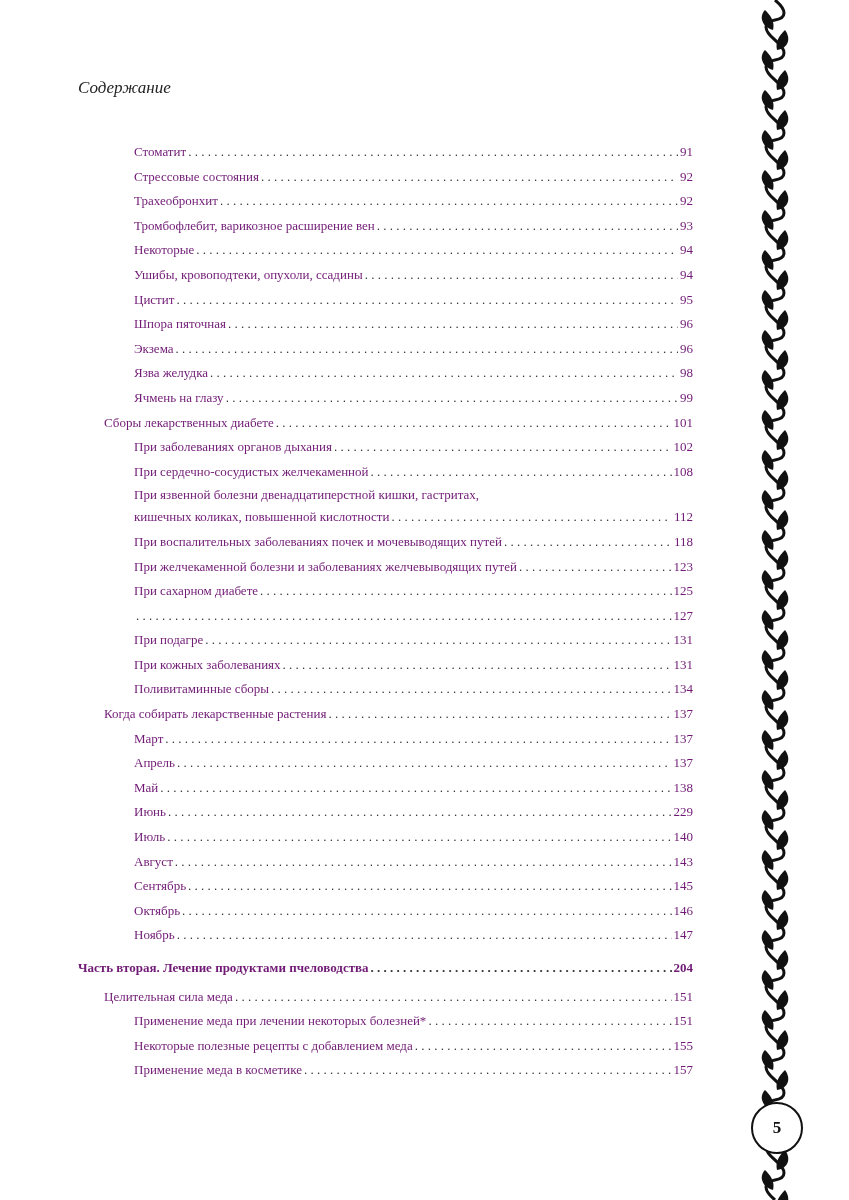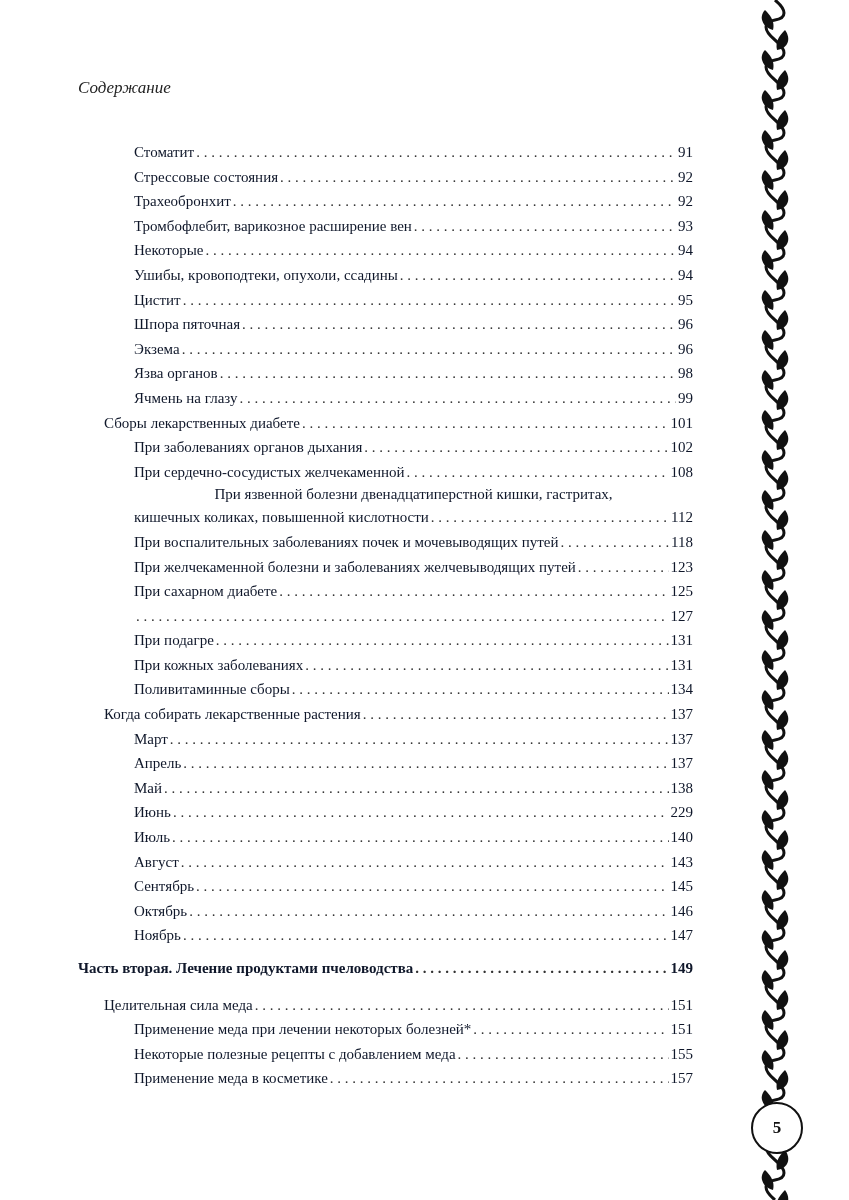--- a/index.html
+++ b/index.html
@@ -1,23 +1,23 @@
 <!DOCTYPE html>
 <html><head>
 <meta charset="utf-8">
 <style>
   html, body { margin:0; padding:0; background:#fff; }
   body { width:849px; height:1200px; position:relative; overflow:hidden;
          font-family:"Liberation Serif","DejaVu Serif",serif; color:#1a1a1a; }
   .running-head { position:absolute; left:78px; top:78px; font-style:italic; font-size:17px; color:#222;text-align:center; }
   .toc { position:absolute; left:78px; top:140px; width:615px; }
-  .row { display:flex; align-items:baseline; font-size:15px; line-height:24.6px; height:24.6px; color:#0f172a; }
+  .row { display:flex; align-items:baseline; font-size:13px; line-height:24.6px; height:24.6px; color:#701a75; }
   .row.l1 { padding-left:26px; }
   .row.l2 { padding-left:56px; }
-  .row.l0 { font-weight:bold; margin-top:8px; margin-bottom:12px; }
+  .row.l0 { font-weight:bold; margin-top:8px; margin-bottom:4px; }
   .row .title { white-space:nowrap; }
   .row .dots { flex:1; overflow:hidden; white-space:nowrap; margin:0 2px; letter-spacing:2.6px; color:#333; }
   .row .dots::before { content:". . . . . . . . . . . . . . . . . . . . . . . . . . . . . . . . . . . . . . . . . . . . . . . . . . . . . . . . . . . . . . . . . . . . . . . . . . . . . . . . . . . . . . . . . . . . . . . . . . . . . . . . . . . . . . . . . . . . . . . . . . . . . . . . . . . . . . . . . . . . . . . . . . . . . . . ."; letter-spacing:0; }
   .row .page { white-space:nowrap; }
   .row.multi { height:auto; }
   .multi-wrap { display:flex; flex-direction:column; width:100%; }
   .multi-wrap .line2 { display:flex; align-items:baseline; }
   .vine { position:absolute; left:745px; top:0; width:60px; height:1200px; }
   .page-num { position:absolute; left:751px; top:1102px; width:48px; height:48px; border:2px solid #111;
               border-radius:50%; background:#fff; display:flex; align-items:center; justify-content:center;
@@ -68,21 +68,21 @@
       <span class="title">Шпора пяточная</span>
       <span class="dots"></span>
       <span class="page">96</span>
     </div>
     <div class="row l2">
       <span class="title">Экзема</span>
       <span class="dots"></span>
       <span class="page">96</span>
     </div>
     <div class="row l2">
-      <span class="title">Язва органов</span>
+      <span class="title">Язва желудка</span>
       <span class="dots"></span>
       <span class="page">98</span>
     </div>
     <div class="row l2">
       <span class="title">Ячмень на глазу</span>
       <span class="dots"></span>
       <span class="page">99</span>
     </div>
     <div class="row l1">
       <span class="title">Сборы лекарственных диабете</span>
@@ -94,21 +94,21 @@
       <span class="dots"></span>
       <span class="page">102</span>
     </div>
     <div class="row l2">
       <span class="title">При сердечно-сосудистых желчекаменной</span>
       <span class="dots"></span>
       <span class="page">108</span>
     </div>
     <div class="row l2 multi">
       <div class="multi-wrap">
-        <span class="title" style="height: 21px; line-height: 21px; text-align: center;">При язвенной болезни двенадцатиперстной кишки, гастритах,</span>
+        <span class="title" style="height: 21px; line-height: 21px;">При язвенной болезни двенадцатиперстной кишки, гастритах,</span>
         <div class="line2" style="height: 24.6px;">
           <span class="title">кишечных коликах, повышенной кислотности</span>
           <span class="dots"></span>
           <span class="page">112</span>
         </div>
       </div>
     </div>
     <div class="row l2">
       <span class="title">При воспалительных заболеваниях почек и мочевыводящих путей</span>
       <span class="dots"></span>
@@ -189,21 +189,21 @@
       <span class="page">146</span>
     </div>
     <div class="row l2">
       <span class="title">Ноябрь</span>
       <span class="dots"></span>
       <span class="page">147</span>
     </div>
     <div class="row l0">
       <span class="title">Часть вторая. Лечение продуктами пчеловодства</span>
       <span class="dots"></span>
-      <span class="page">149</span>
+      <span class="page">204</span>
     </div>
     <div class="row l1">
       <span class="title">Целительная сила меда</span>
       <span class="dots"></span>
       <span class="page">151</span>
     </div>
     <div class="row l2">
       <span class="title">Применение меда при лечении некоторых болезней*</span>
       <span class="dots"></span>
       <span class="page">151</span>

